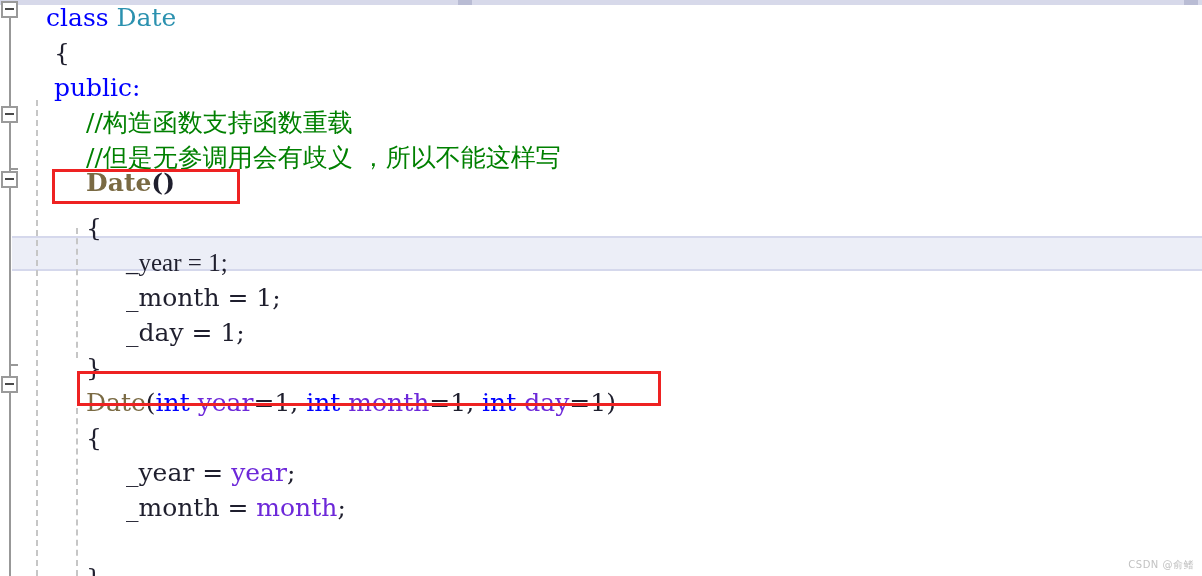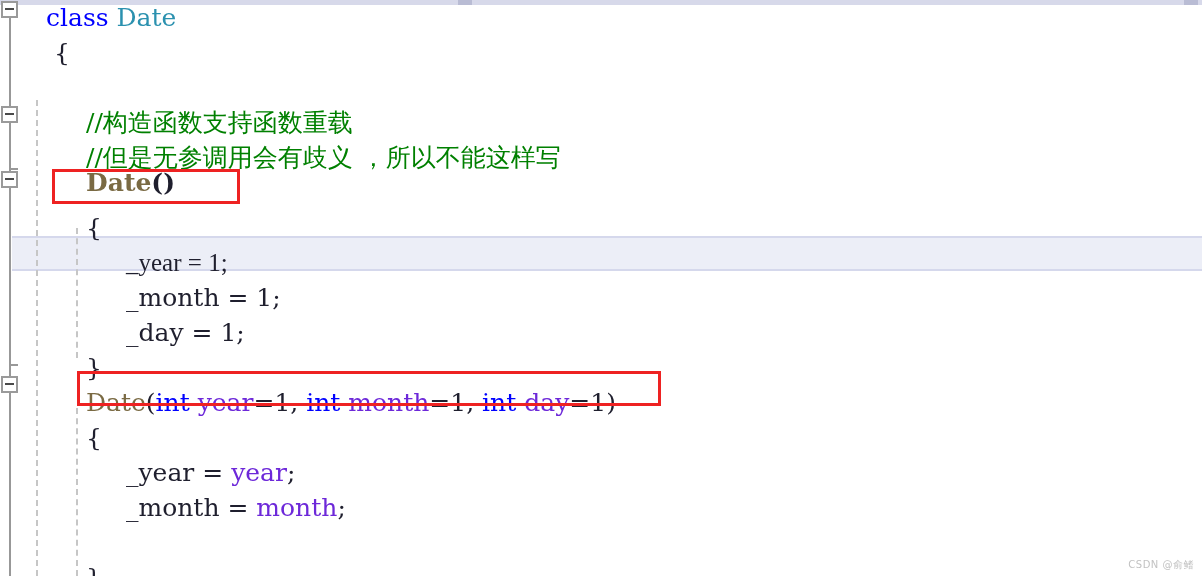--- a/index.html
+++ b/index.html
@@ -171,20 +171,21 @@
 
     <div class="fold-box" style="top:1px;"></div>
     <div class="fold-box" style="top:106px;"></div>
     <div class="fold-box" style="top:171px;"></div>
     <div class="fold-box" style="top:376px;"></div>
   </div>
 
   <div class="code-layer" id="code-layer">
       <div class="line" style="top: 0px; left: 13px;"><span class="tok kw">class</span><span class="tok plain"> </span><span class="tok type">Date</span></div>
       <div class="line" style="top: 35px; left: 13px;"><span class="tok brace"> {</span></div>
+      <div class="line" style="top: 70px; left: 13px;"><span class="tok kw"> public:</span></div>
       <div class="line" style="top: 105px; left: 53px;"><span class="tok cmt">//构造函数支持函数重载</span></div>
       <div class="line" style="top: 140px; left: 53px;"><span class="tok cmt">//但是无参调用会有歧义 ，所以不能这样写</span></div>
       <div class="line" style="top: 165px; left: 53px; font-weight: bold;"><span class="tok fn">Date</span><span class="tok plain">()</span></div>
       <div class="line" style="top: 210px; left: 53px;"><span class="tok brace">{</span></div>
       <div class="line" style="top: 245px; left: 93px; font-family: Liberation Serif, serif;"><span class="tok plain">_year = </span><span class="tok num">1</span><span class="tok plain">;</span></div>
       <div class="line" style="top: 280px; left: 93px;"><span class="tok plain">_month = </span><span class="tok num">1</span><span class="tok plain">;</span></div>
       <div class="line" style="top: 315px; left: 93px;"><span class="tok plain">_day = </span><span class="tok num">1</span><span class="tok plain">;</span></div>
       <div class="line" style="top: 350px; left: 53px;"><span class="tok brace">}</span></div>
       <div class="line" style="top: 385px; left: 53px;"><span class="tok fn">Date</span><span class="tok plain">(</span><span class="tok kw">int</span><span class="tok plain"> </span><span class="tok param">year</span><span class="tok plain">=</span><span class="tok num">1</span><span class="tok plain">, </span><span class="tok kw">int</span><span class="tok plain"> </span><span class="tok param">month</span><span class="tok plain">=</span><span class="tok num">1</span><span class="tok plain">, </span><span class="tok kw">int</span><span class="tok plain"> </span><span class="tok param">day</span><span class="tok plain">=</span><span class="tok num">1</span><span class="tok plain">)</span></div>
       <div class="line" style="top: 420px; left: 53px;"><span class="tok brace">{</span></div>

